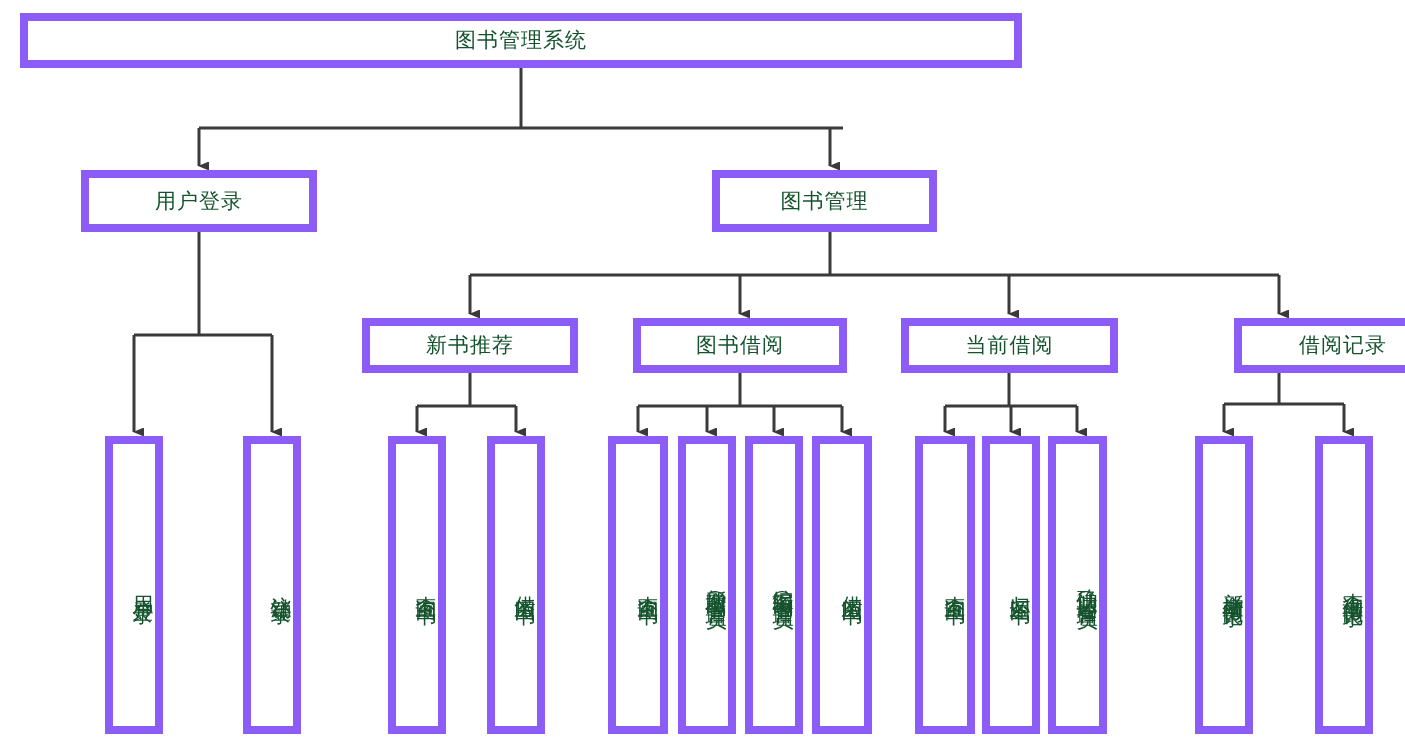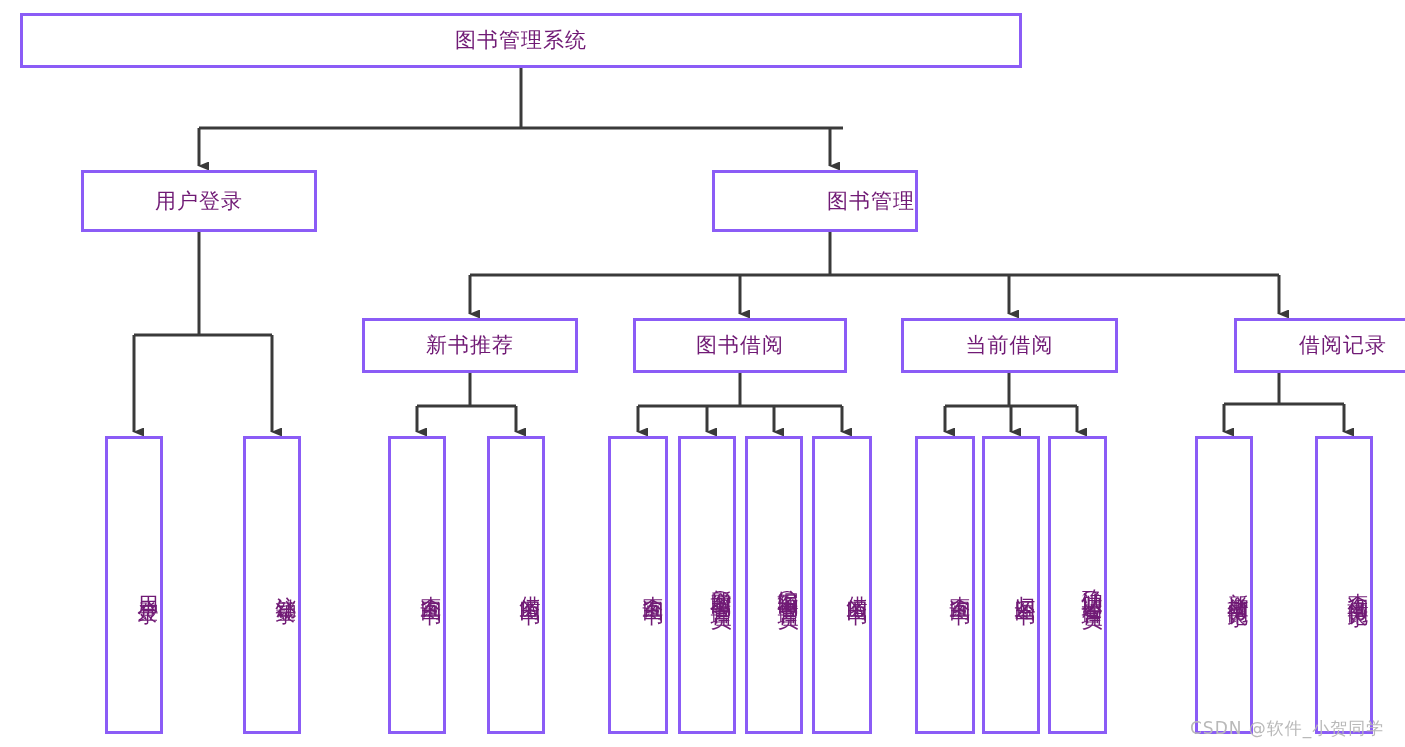--- a/index.html
+++ b/index.html
@@ -22,26 +22,26 @@
     position: absolute;
     left: 0;
     top: 0;
     width: 1405px;
     height: 747px;
     pointer-events: none;
   }
   .node {
     position: absolute;
     box-sizing: border-box;
-    border: 3px solid #8b5cf6;
+    border: 8px solid #8b5cf6;
     background: #ffffff;
     display: flex;
     align-items: center;
     justify-content: center;
-    color: #701a75;
+    color: #14532d;
     line-height: 1.18;
   }
   .node.horiz {
     font-size: 21px;
     letter-spacing: 1px;
     white-space: nowrap;
   }
   .node.vert {
     writing-mode: vertical-rl;
     text-orientation: upright;
@@ -123,21 +123,21 @@
     </g>
   </svg>
 
   <div class="node horiz" style="left:20px; top:13px; width:1002px; height:55px;">
     <span>图书管理系统</span>
   </div>
 
   <div class="node horiz" style="left:81px; top:170px; width:236px; height:62px;">
     <span>用户登录</span>
   </div>
-  <div class="node horiz" style="left:712px; top:170px; width:206px; height:62px;justify-content:flex-end;">
+  <div class="node horiz" style="left:712px; top:170px; width:225px; height:62px;">
     <span>图书管理</span>
   </div>
 
   <div class="node horiz" style="left:362px; top:318px; width:216px; height:55px;">
     <span>新书推荐</span>
   </div>
   <div class="node horiz" style="left:633px; top:318px; width:214px; height:55px;">
     <span>图书借阅</span>
   </div>
   <div class="node horiz" style="left:901px; top:318px; width:217px; height:55px;font-family:Liberation Serif, serif;">
@@ -180,15 +180,14 @@
   <div class="node vert" style="left:1048px; top:436px; width:59px; height:298px;">
     <span class="vlabel">确认归还（管理员）</span>
   </div>
   <div class="node vert" style="left:1195px; top:436px; width:58px; height:298px;">
     <span class="vlabel">新增借阅记录</span>
   </div>
   <div class="node vert" style="left:1315px; top:436px; width:58px; height:298px;">
     <span class="vlabel">查询借阅记录</span>
   </div>
 
-  <div class="watermark" style="left:1190px; top:717px;">CSDN @软件_小贺同学</div>
 
 </div>
 
 </body></html>

